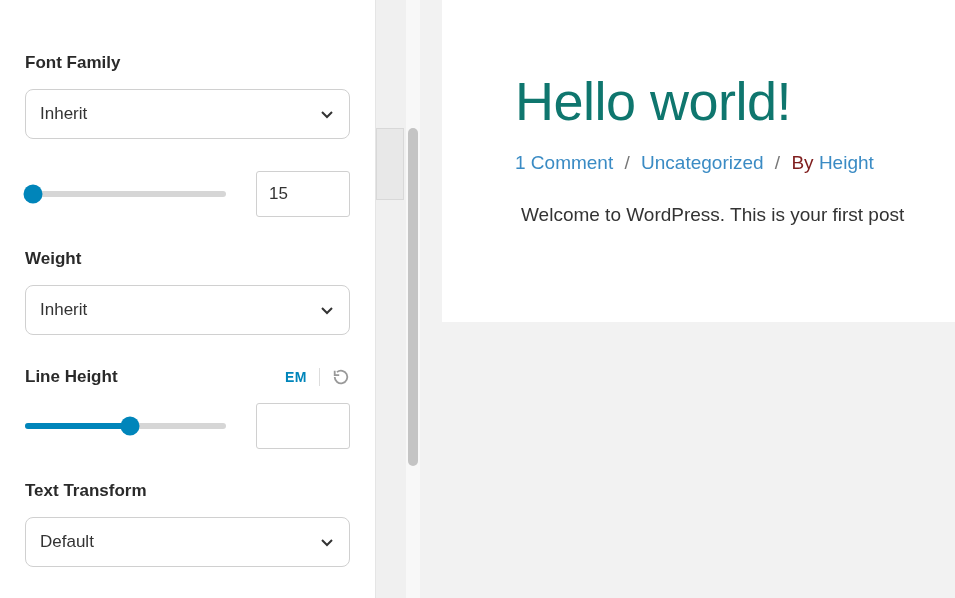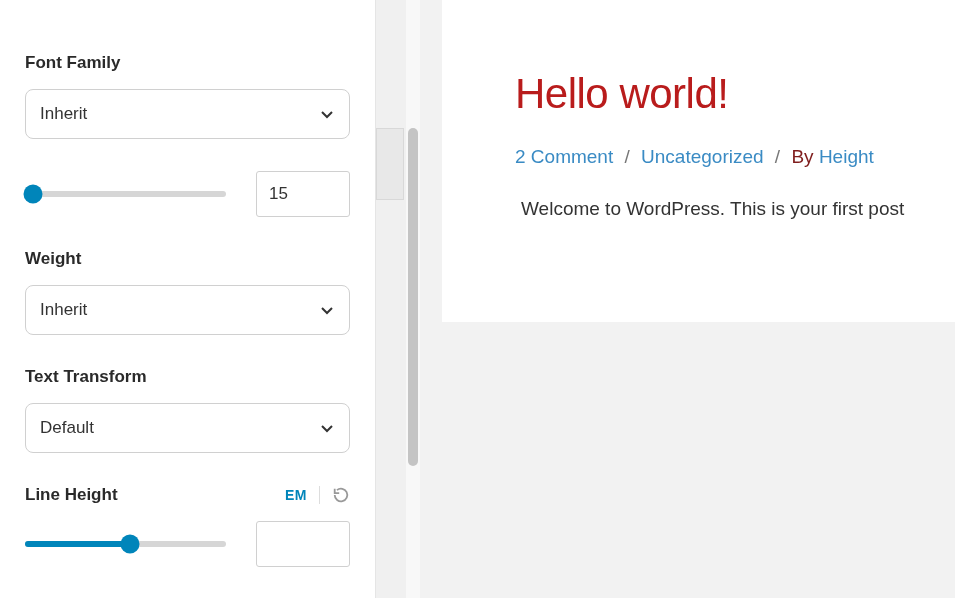--- a/index.html
+++ b/index.html
@@ -5,21 +5,21 @@
 * { box-sizing: border-box; margin: 0; padding: 0; }
 body { font-family: "Segoe UI", -apple-system, BlinkMacSystemFont, sans-serif; background: #f0f0f0; overflow: hidden; }
 .container { display: flex; width: 955px; height: 598px; }
 .sidebar { width: 375px; background: #fff; padding: 25px; flex-shrink: 0; }
 .divider-area { width: 45px; background: #f0f0f0; position: relative; flex-shrink: 0; border-left: 1px solid #e5e5e5; }
 .scrollbar-track { position: absolute; right: 0; top: 0; bottom: 0; width: 14px; background: #f8f8f8; }
 .scrollbar-thumb { position: absolute; right: 2px; top: 128px; width: 10px; height: 338px; background: #c4c4c4; border-radius: 5px; }
 .preview-divider { position: absolute; left: 0; top: 128px; width: 28px; height: 72px; background: #e8e8e8; border: 1px solid #d8d8d8; }
 .preview { flex: 1; background: #f2f2f2; position: relative; overflow: hidden; }
 .preview-content { position: absolute; top: 0; left: 22px; right: 0; height: 322px; background: #fff; padding: 70px 0 0 73px; }
-.preview-title { font-size: 42px; font-weight: 400; color: #b91c1c; margin-bottom: 28px; letter-spacing: -0.5px; }
+.preview-title { font-size: 54px; font-weight: 400; color: #0f766e; margin-bottom: 20px; letter-spacing: -0.5px; }
 .preview-meta { font-size: 19px; color: #3a8bc4; margin-bottom: 30px; }
 .preview-meta .sep { color: #777; margin: 0 6px; }
 .preview-meta .label { color: #7f1d1d; }
 .preview-body { font-size: 19px; color: #333; margin-left: 6px; }
 .control { margin-bottom: 32px; margin-top: 28px; }
 .control-label { font-size: 17px; font-weight: 600; color: #2a2a2a; margin-bottom: 16px; display: flex; align-items: center; justify-content: space-between; }
 .label-left { display: flex; align-items: center; gap: 14px; }
 .label-right { display: flex; align-items: center; gap: 12px; }
 .unit { font-size: 14px; font-weight: 700; color: #0085ba; letter-spacing: 0.5px; }
 .reset-icon { width: 18px; height: 18px; color: #999; display: inline-flex; }
@@ -71,32 +71,20 @@
         <span>Inherit</span>
         <span class="chevron">
           <svg viewBox="0 0 16 16" fill="none" stroke="currentColor" stroke-width="2">
               <path d="M3 6l5 5 5-5"></path>
             </svg>
         </span>
       </div>
     </div>
 
     <div class="control">
-      <div class="control-label">Text Transform</div>
-      <div class="select">
-        <span>Default</span>
-        <span class="chevron">
-          <svg viewBox="0 0 16 16" fill="none" stroke="currentColor" stroke-width="2">
-              <path d="M3 6l5 5 5-5"></path>
-            </svg>
-        </span>
-      </div>
-    </div>
-
-    <div class="control">
       <div class="control-label">
         <span class="label-left">
           <span>Line Height</span>
         </span>
         <span class="label-right">
           <span class="unit">EM</span>
           <span class="sep-bar"></span>
           <span class="reset-icon">
             <svg viewBox="0 0 20 20" fill="none" stroke="currentColor" stroke-width="2">
                 <path d="M3 10a7 7 0 1 0 2.5-5.4M3 3v5h5"></path>
@@ -109,34 +97,46 @@
           <div class="slider-track"></div>
           <div class="slider-fill" style="width:52%"></div>
           <div class="slider-thumb" style="left:52%"></div>
         </div>
         <div class="num-input">
           <span></span>
         </div>
       </div>
     </div>
 
+    <div class="control">
+      <div class="control-label">Text Transform</div>
+      <div class="select">
+        <span>Default</span>
+        <span class="chevron">
+          <svg viewBox="0 0 16 16" fill="none" stroke="currentColor" stroke-width="2">
+              <path d="M3 6l5 5 5-5"></path>
+            </svg>
+        </span>
+      </div>
+    </div>
+
   </div>
 
   <div class="divider-area">
     <div class="preview-divider"></div>
     <div class="scrollbar-track">
       <div class="scrollbar-thumb"></div>
     </div>
   </div>
 
   <div class="preview">
     <div class="preview-content">
       <h1 class="preview-title">Hello world!</h1>
       <div class="preview-meta">
-        <a>2 Comment</a>
+        <a>1 Comment</a>
         <span class="sep">/</span>
         <a>Uncategorized</a>
         <span class="sep">/</span>
         <span class="label">By</span>
         <a>Height</a>
       </div>
       <p class="preview-body">Welcome to WordPress. This is your first post</p>
     </div>
   </div>
 </div>

